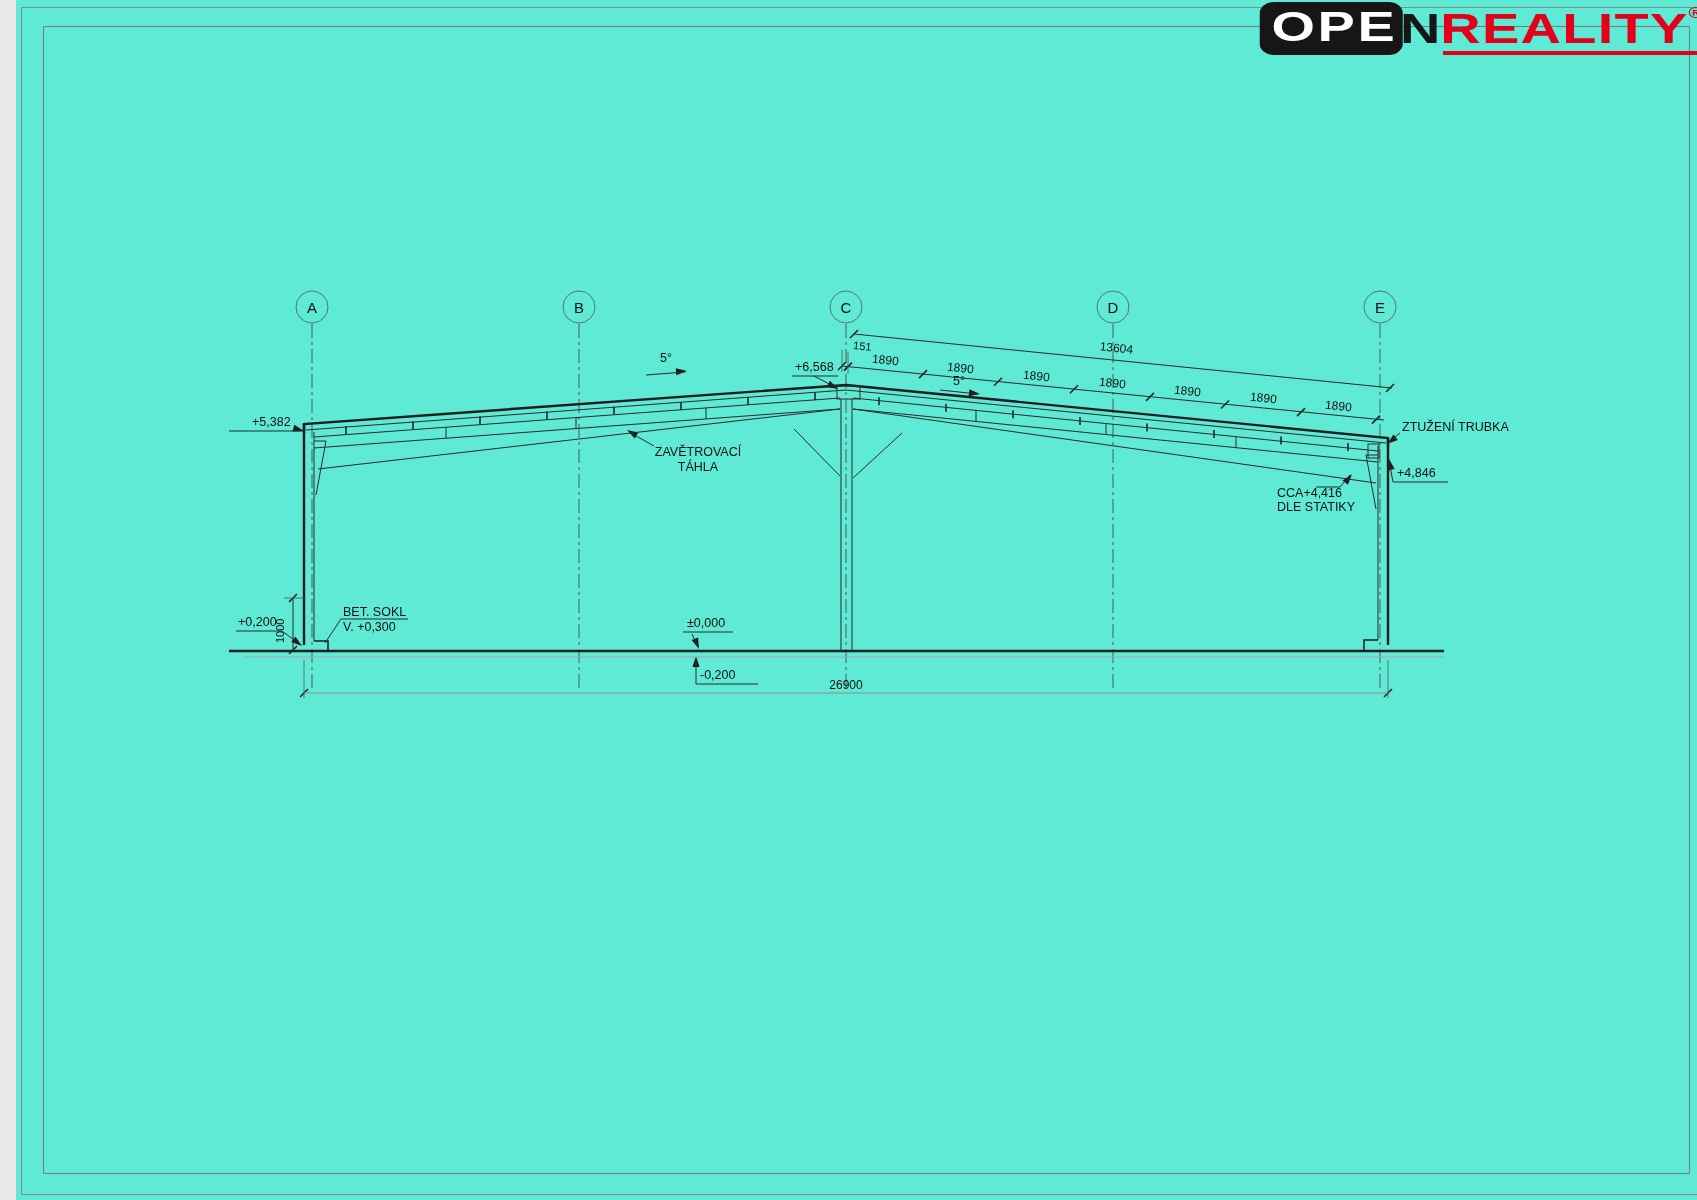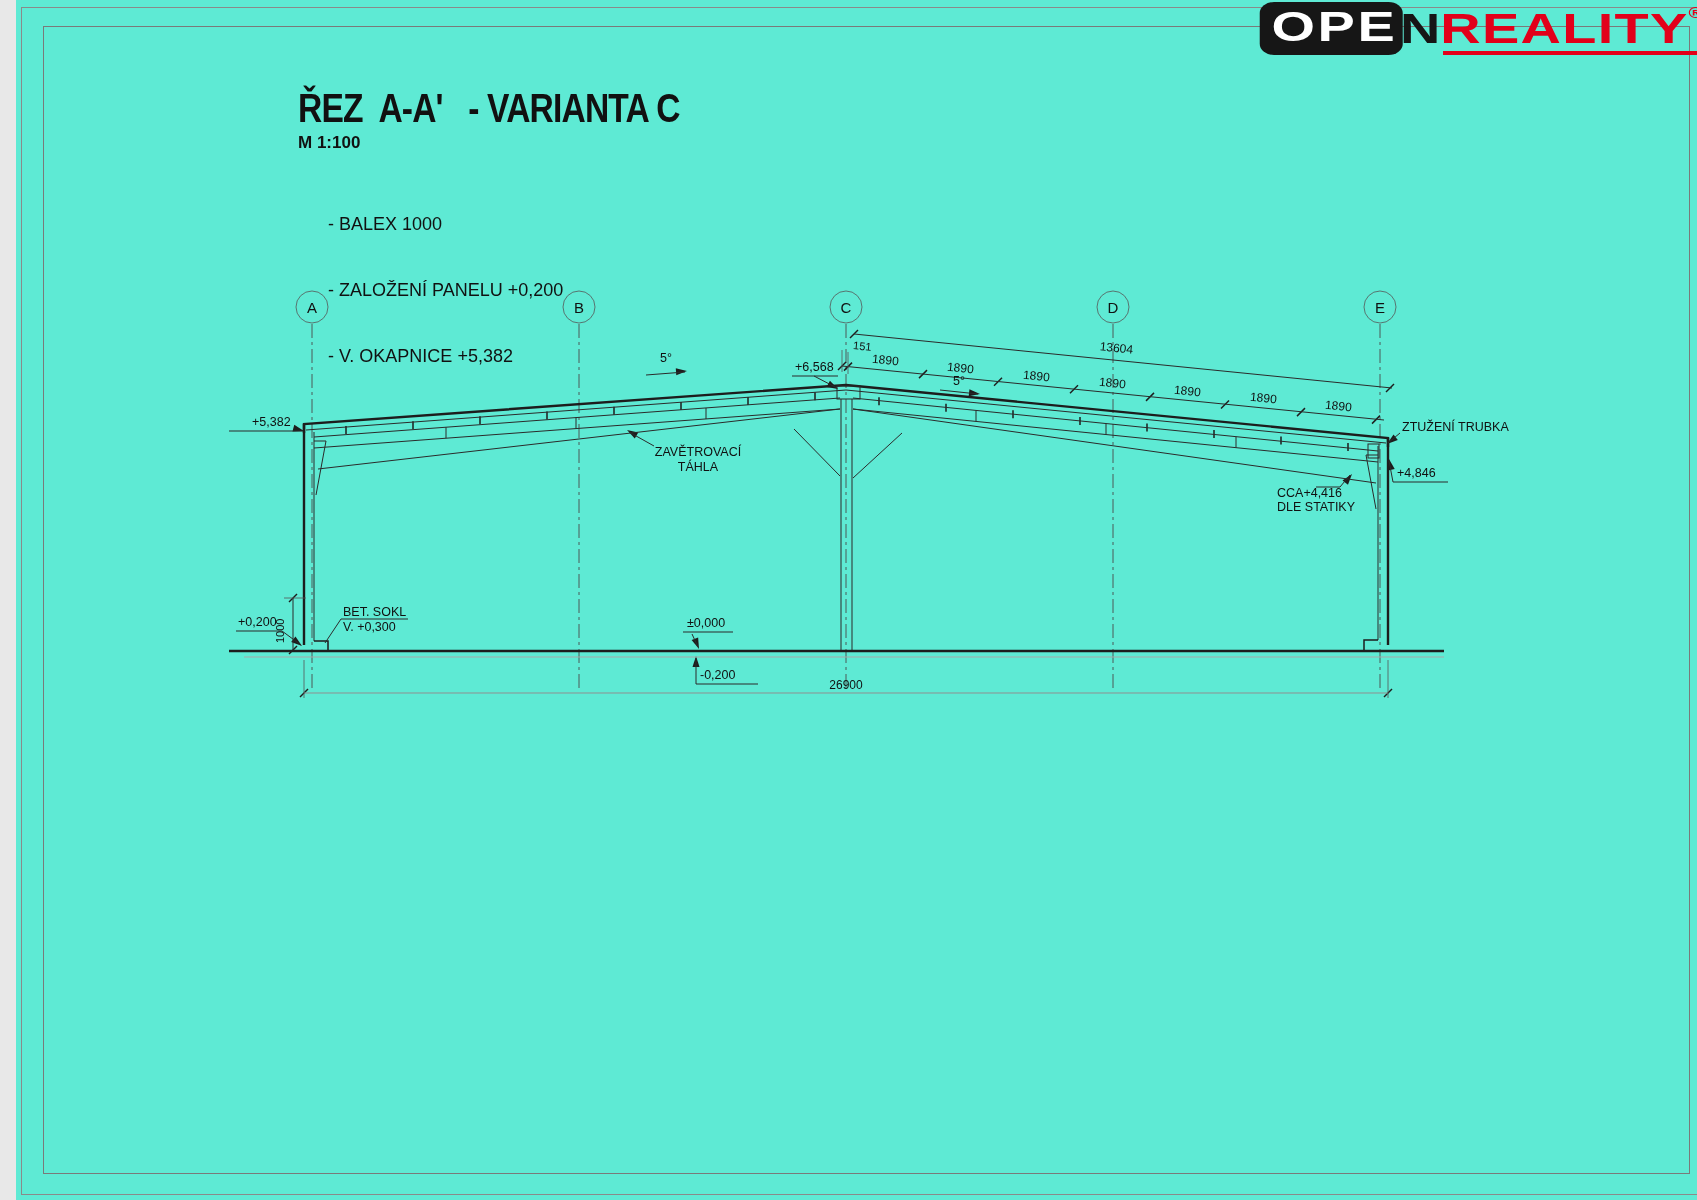--- a/index.html
+++ b/index.html
@@ -48,29 +48,20 @@
   <div class="outer-border"></div>
   <div class="inner-border"></div>
 
   <div class="logo">
     <span class="logo-openbox"><span>OPE</span></span>
       <span class="logo-n">N</span>
       <span class="logo-reality" id="logo-reality" style="color: rgb(226, 0, 26);">REALITY</span>
       <span class="logo-reg" id="logo-reg" style="color: rgb(226, 0, 26);">®</span>
   </div>
 
-  <div class="title-block">
-    <h1 class="title-main">ŘEZ  A-A'   - VARIANTA C</h1>
-    <div class="title-scale">M 1:100</div>
-    <div class="notes">
-      <div>- BALEX 1000</div>
-      <div>- ZALOŽENÍ PANELU +0,200</div>
-      <div>- V. OKAPNICE +5,382</div>
-    </div>
-  </div>
 
   <svg class="drawing" width="1697" height="1200" viewBox="0 0 1697 1200">
 
     <g id="gen">
         <line x1="296" y1="324" x2="296" y2="688" class="cl"></line>
         <line x1="563" y1="324" x2="563" y2="688" class="cl"></line>
         <line x1="830" y1="324" x2="830" y2="688" class="cl"></line>
         <line x1="1097" y1="324" x2="1097" y2="688" class="cl"></line>
         <line x1="1364" y1="324" x2="1364" y2="688" class="cl"></line>
         <line x1="330" y1="425.9802" x2="330" y2="433.9802" class="med"></line>

